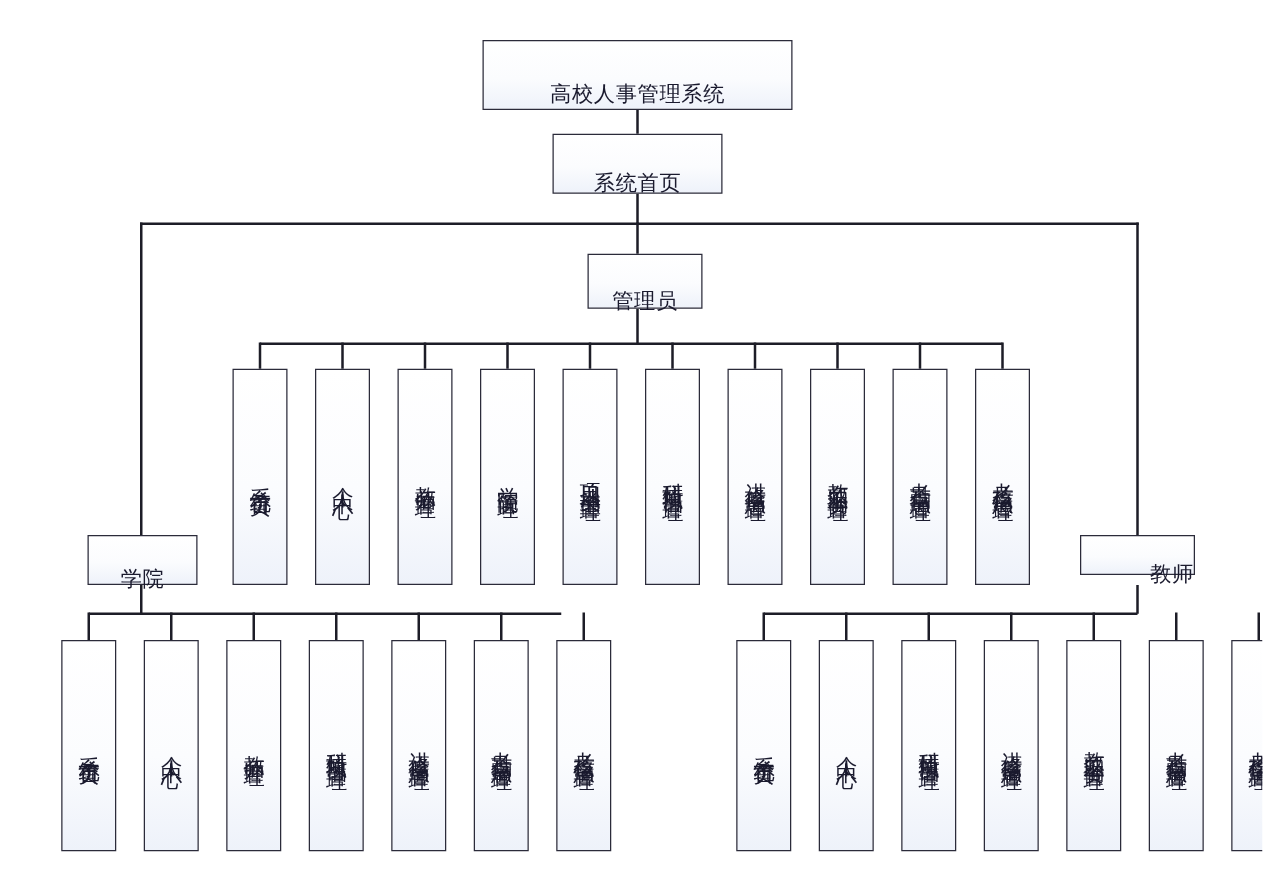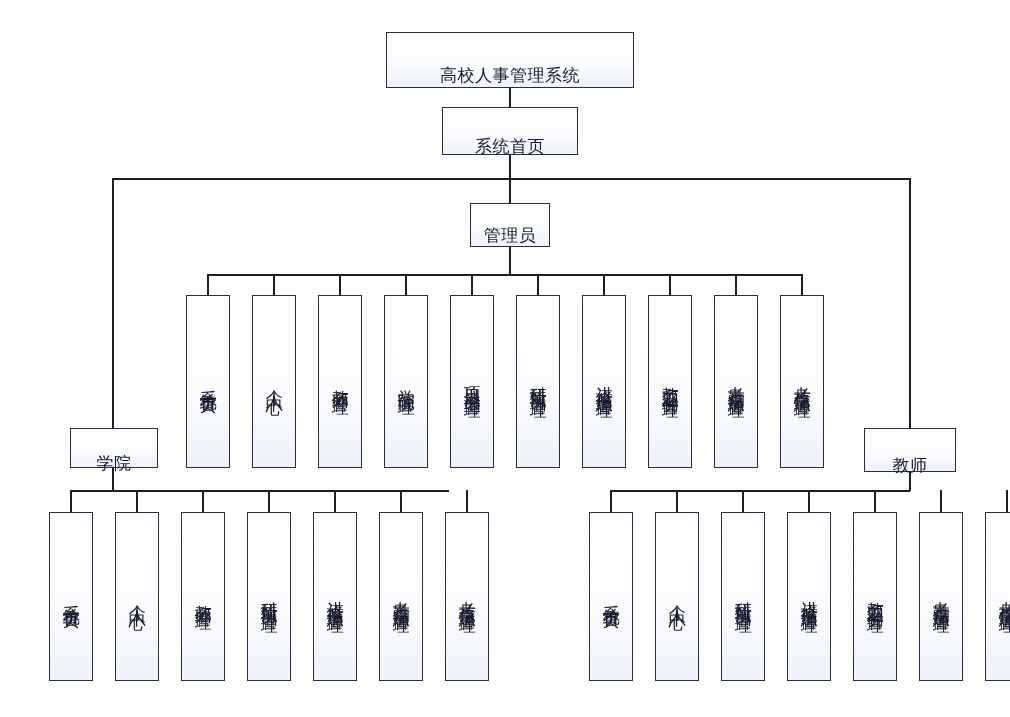--- a/index.html
+++ b/index.html
@@ -74,21 +74,21 @@
   <div class="ln v" style="left:509px;top:155px;height:24px;"></div>
 
   <div class="ln h" style="left:112px;top:178px;width:799px;"></div>
 
   <div class="ln v" style="left:509px;top:178px;height:25px;"></div>
 
   <div class="ln v" style="left:112px;top:178px;height:250px;"></div>
 
   <div class="ln v" style="left:909px;top:178px;height:250px;"></div>
 
-  <div class="node horiz" style="left:470px;top:203px;width:80px;height:44px;align-items:flex-end;">
+  <div class="node horiz" style="left:470px;top:203px;width:92px;height:44px;">
     <span class="lbl">管理员</span>
   </div>
   <div class="ln v" style="left:509px;top:247px;height:28px;"></div>
 
   <div class="ln h" style="left:208px;top:274px;width:594px;"></div>
 
   <div id="admin-row">
       <div class="ln v" style="left: 207.1px; top: 274px; height: 21px;"></div>
       <div class="node vert" style="left: 186px; top: 295px; width: 44px; height: 173px;">
         <span class="lbl">系统首页</span>
@@ -160,21 +160,21 @@
       <div class="ln v" style="left: 400.1px; top: 490px; height: 22px;"></div>
       <div class="node vert" style="left: 379px; top: 512px; width: 44px; height: 169px;">
         <span class="lbl">考勤信息管理</span>
       </div>
       <div class="ln v" style="left: 466.1px; top: 490px; height: 22px;"></div>
       <div class="node vert" style="left: 445px; top: 512px; width: 44px; height: 169px;">
         <span class="lbl">考核信息管理</span>
       </div>
     </div>
 
-  <div class="node horiz" style="left:864px;top:428px;width:92px;height:44px;">
+  <div class="node horiz" style="left:864px;top:428px;width:92px;height:32px;justify-content:flex-end;">
     <span class="lbl">教师</span>
   </div>
   <div class="ln v" style="left:909px;top:468px;height:23px;"></div>
   <div class="ln h" style="left:611px;top:490px;width:299px;"></div>
   <div id="teacher-row">
       <div class="ln v" style="left: 610.1px; top: 490px; height: 22px;"></div>
       <div class="node vert" style="left: 589px; top: 512px; width: 44px; height: 169px;">
         <span class="lbl">系统首页</span>
       </div>
       <div class="ln v" style="left: 676.1px; top: 490px; height: 22px;"></div>

